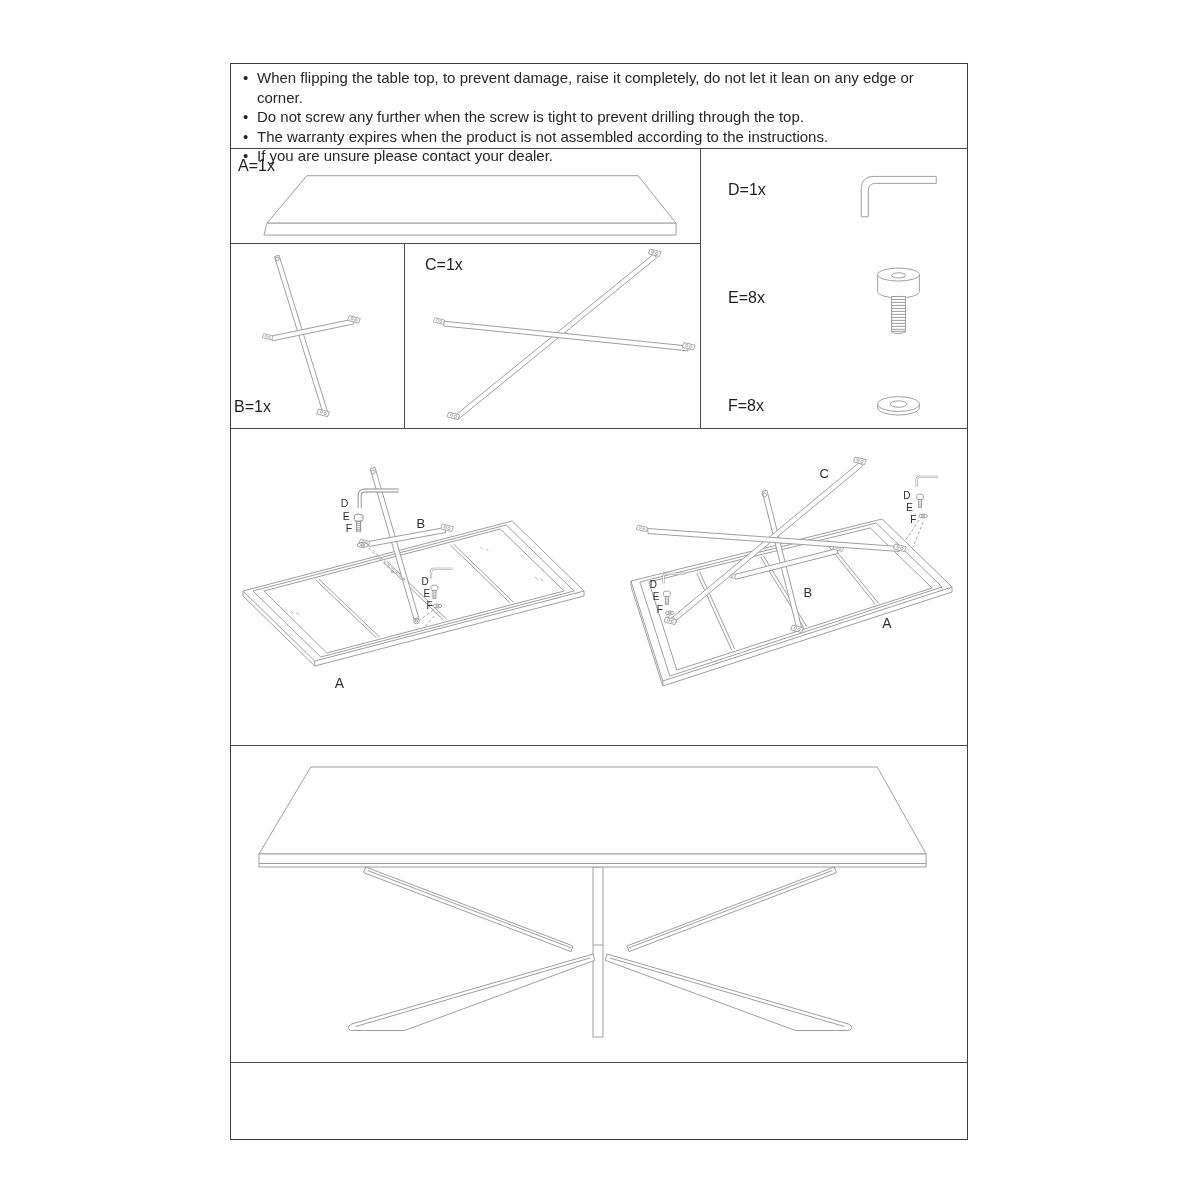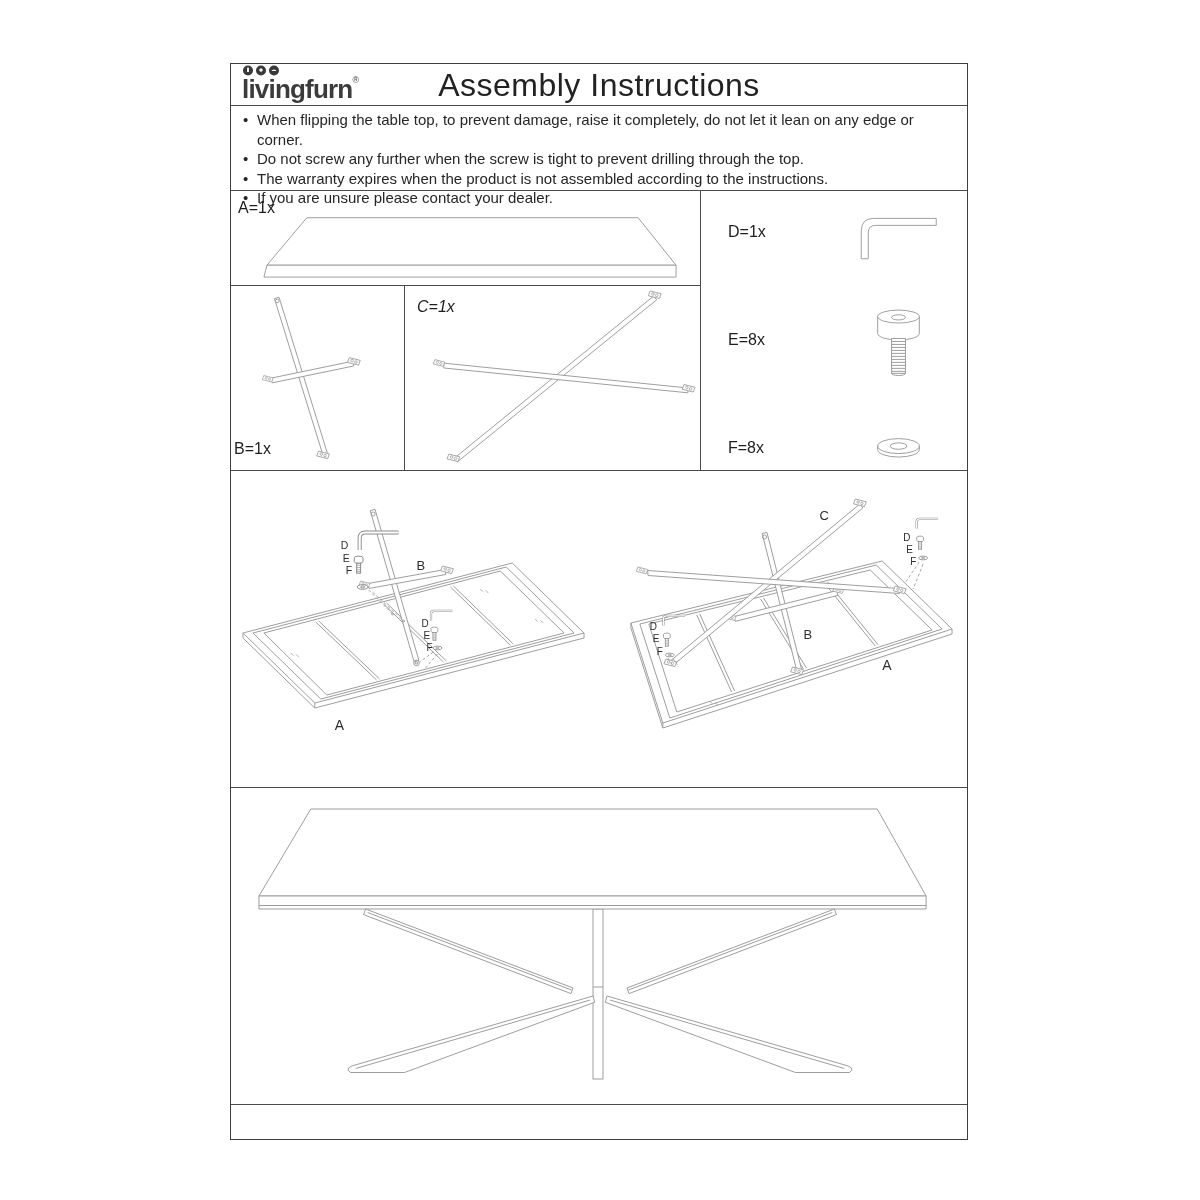--- a/index.html
+++ b/index.html
@@ -21,21 +21,21 @@
   .parts{height:280px;border-bottom:1px solid #4a4a4a;display:flex;flex:none;}
   .parts-left{width:470px;border-right:1px solid #4a4a4a;display:flex;flex-direction:column;flex:none;}
   .panel-a{height:95px;border-bottom:1px solid #4a4a4a;position:relative;flex:none;}
   .parts-bc{flex:1;display:flex;}
   .panel-b{width:174px;border-right:1px solid #4a4a4a;position:relative;flex:none;}
   .panel-c{flex:1;position:relative;}
   .panel-def{flex:1;position:relative;}
   .part-label{position:absolute;font-size:16px;color:#1e1e1e;}
   .lbl-a{left:7px;top:8px;}
   .lbl-b{left:3px;bottom:12px;}
-  .lbl-c{left:12px;top:12px;font-style:italic;}
+  .lbl-c{left:20px;top:12px;}
   .lbl-d{left:27px;top:32px;text-align:right;}
   .lbl-e{left:27px;top:140px;}
   .lbl-f{left:27px;top:248px;}
   .steps{height:317px;border-bottom:1px solid #4a4a4a;position:relative;flex:none;}
   .final{height:317px;border-bottom:1px solid #4a4a4a;position:relative;flex:none;}
   .ftr{flex:1;display:flex;align-items:center;justify-content:center;
        font-size:17px;color:#242424;}
   svg{display:block;}
   .fillpanel{position:absolute;inset:0;width:100%;height:100%;}
   svg text{font-family:"Liberation Sans", sans-serif;fill:#2e2e2e;}
@@ -68,36 +68,20 @@
       <ellipse cx="0" cy="0" rx="2" ry="0.85" fill="none" stroke="#8a8a8a" stroke-width="0.8"></ellipse>
     </g>
     <g id="g-holes">
       <path d="M0,0 l2.6,2.6 M5.5,1.5 l2.6,2.6" stroke="#9e9e9e" stroke-width="0.8" fill="none"></path>
     </g>
   </defs>
 </svg>
 
 <div class="sheet">
 
-  <div class="hdr">
-    <div class="logo">
-      <div class="logo-icons">
-        <svg width="40" height="11" viewBox="0 0 40 11">
-          <circle cx="6" cy="5.5" r="5" fill="#3a3a3a"></circle>
-          <rect x="5.1" y="2.6" width="1.8" height="4.4" fill="#fff"></rect>
-          <circle cx="19" cy="5.5" r="5" fill="#3a3a3a"></circle>
-          <circle cx="19" cy="5" r="1.7" fill="#fff"></circle>
-          <circle cx="32" cy="5.5" r="5" fill="#3a3a3a"></circle>
-          <path d="M29.5,6 a2.8,2.8 0 0 1 5,0" fill="#fff"></path>
-        </svg>
-      </div>
-      <span class="brand">livingfurn</span><sup class="brand-sup">®</sup>
-    </div>
-    <div class="title">Assembly Instructions</div>
-  </div>
 
   <div class="warn">
     <div class="warn-row">
       <span class="warn-bullet">•</span>
       <span>When flipping the table top, to prevent damage, raise it completely, do not let it lean on any edge or corner.</span>
     </div>
     <div class="warn-row">
       <span class="warn-bullet">•</span>
       <span>Do not screw any further when the screw is tight to prevent drilling through the top.</span>
     </div>

